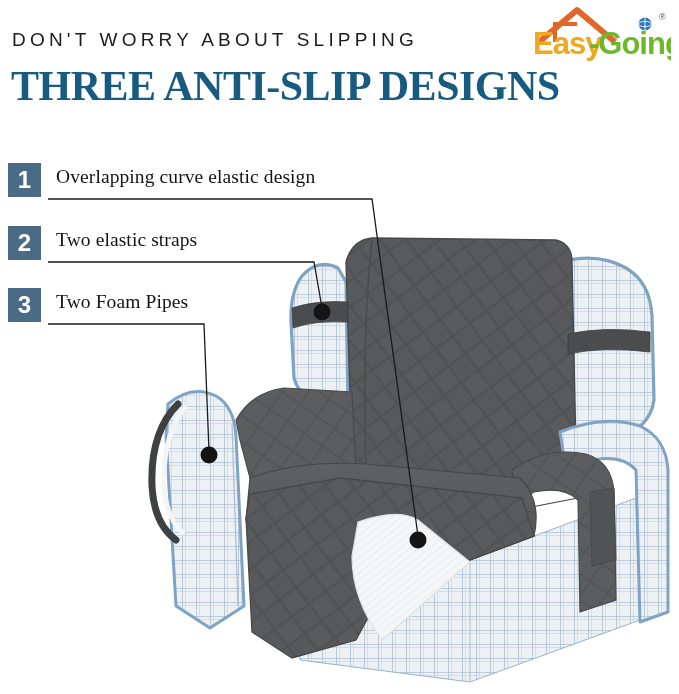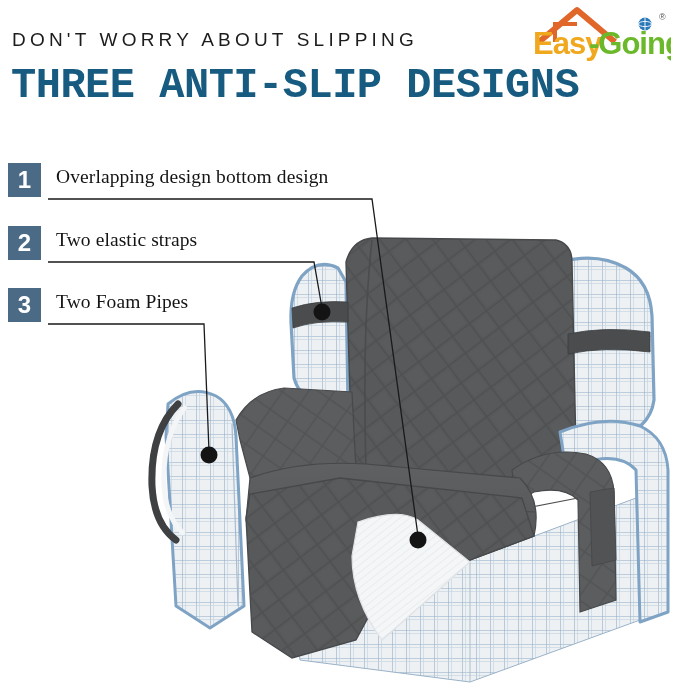--- a/index.html
+++ b/index.html
@@ -24,21 +24,21 @@
     color:#1c1c1c;
     white-space:nowrap;
     font-family:"Liberation Sans",sans-serif;
   }
   .headline{
     position:absolute;left:11px;top:62px;
     font-size:42px;font-weight:700;
     letter-spacing:-0.5px;
     color:#175b80;
     white-space:nowrap;
-    font-family:Liberation Mono, monospace;
+    font-family:Liberation Serif, serif;
   }
 
   
   .feature{position:absolute;left:8px;height:34px;}
   .badge{
     position:absolute;left:0;top:0;
     width:33px;height:34px;
     background:#4a6a85;
     display:flex;align-items:center;justify-content:center;
     color:#ffffff;font-size:24px;font-weight:700;
@@ -81,21 +81,21 @@
 
       <text x="136" y="18" font-family="Liberation Sans, sans-serif" font-size="9" fill="#555">®</text>
     </svg>
   </div>
 
   <div class="eyebrow">DON'T WORRY ABOUT SLIPPING</div>
   <div class="headline">THREE ANTI-SLIP DESIGNS</div>
 
   <div class="feature" id="feature-1">
     <div class="badge">1</div>
-    <div class="feature-label">Overlapping design bottom design</div>
+    <div class="feature-label">Overlapping curve elastic design</div>
   </div>
   <div class="feature" id="feature-2">
     <div class="badge">2</div>
     <div class="feature-label">Two elastic straps</div>
   </div>
   <div class="feature" id="feature-3">
     <div class="badge">3</div>
     <div class="feature-label">Two Foam Pipes</div>
   </div>
 

